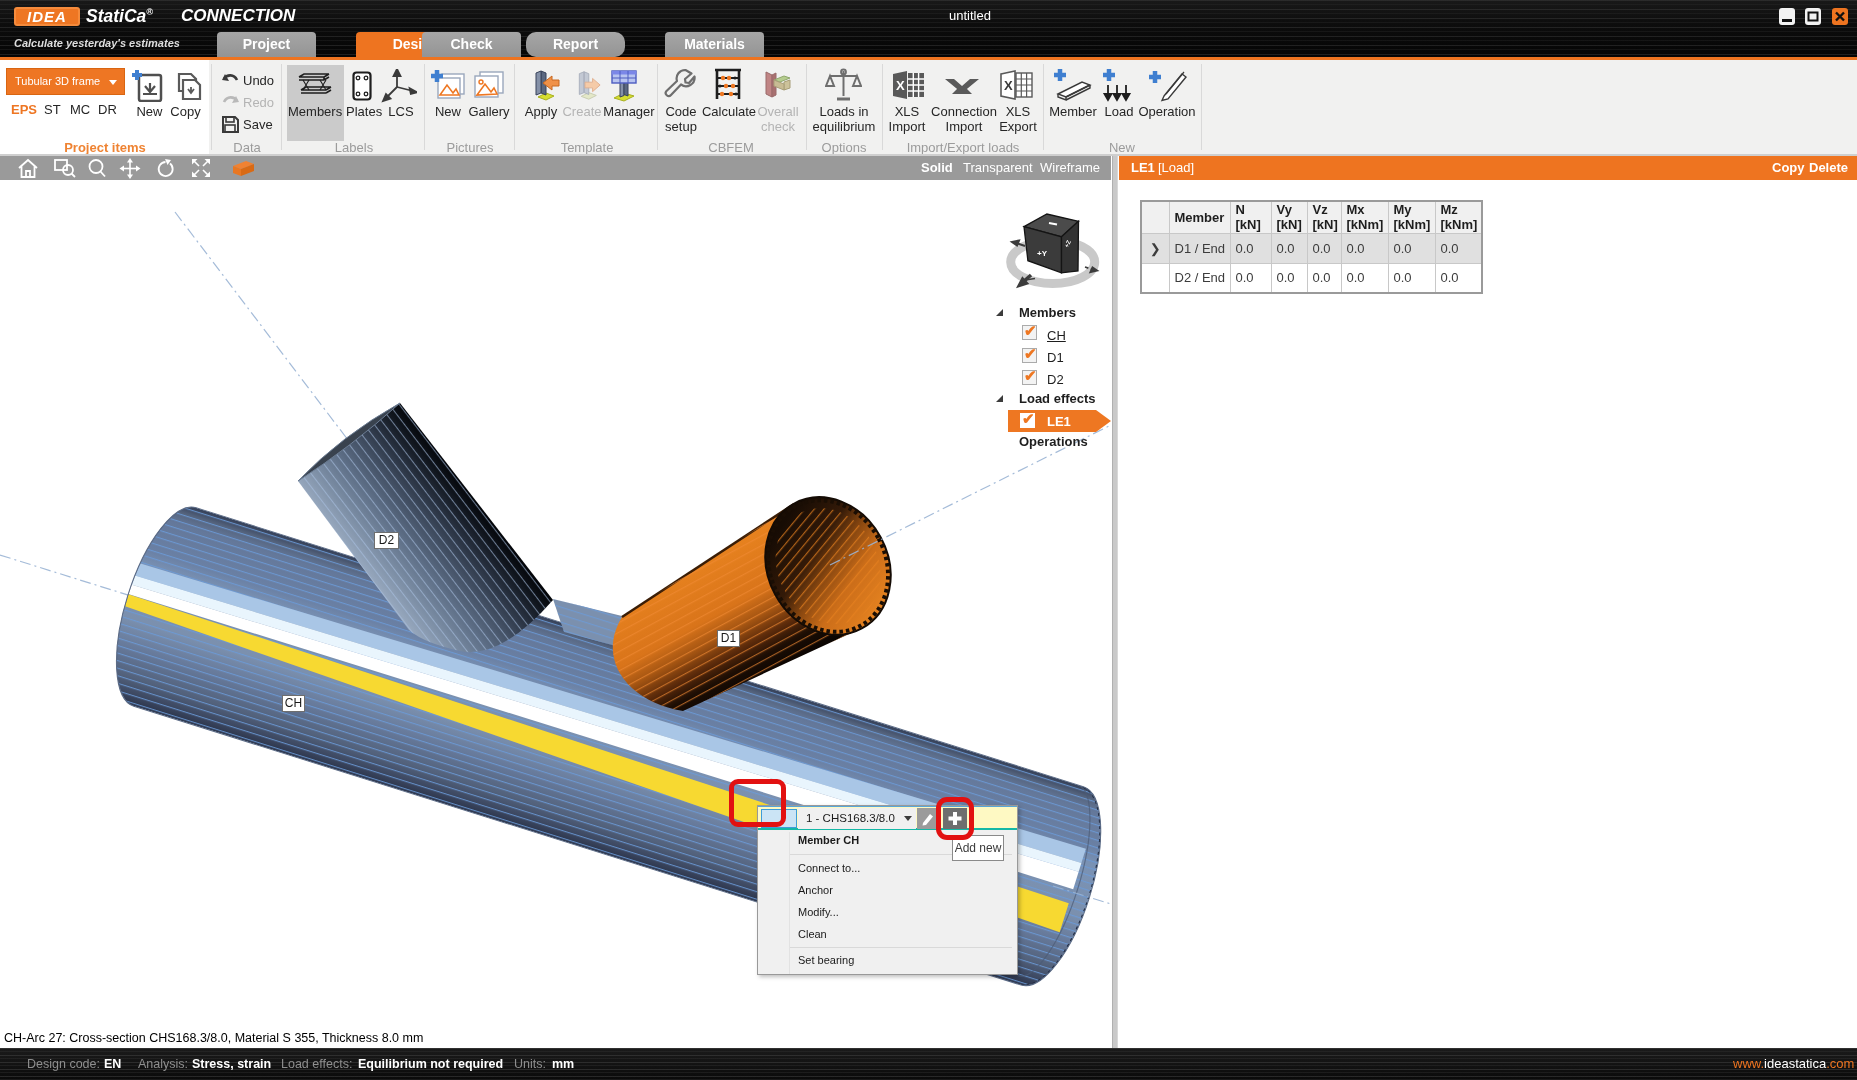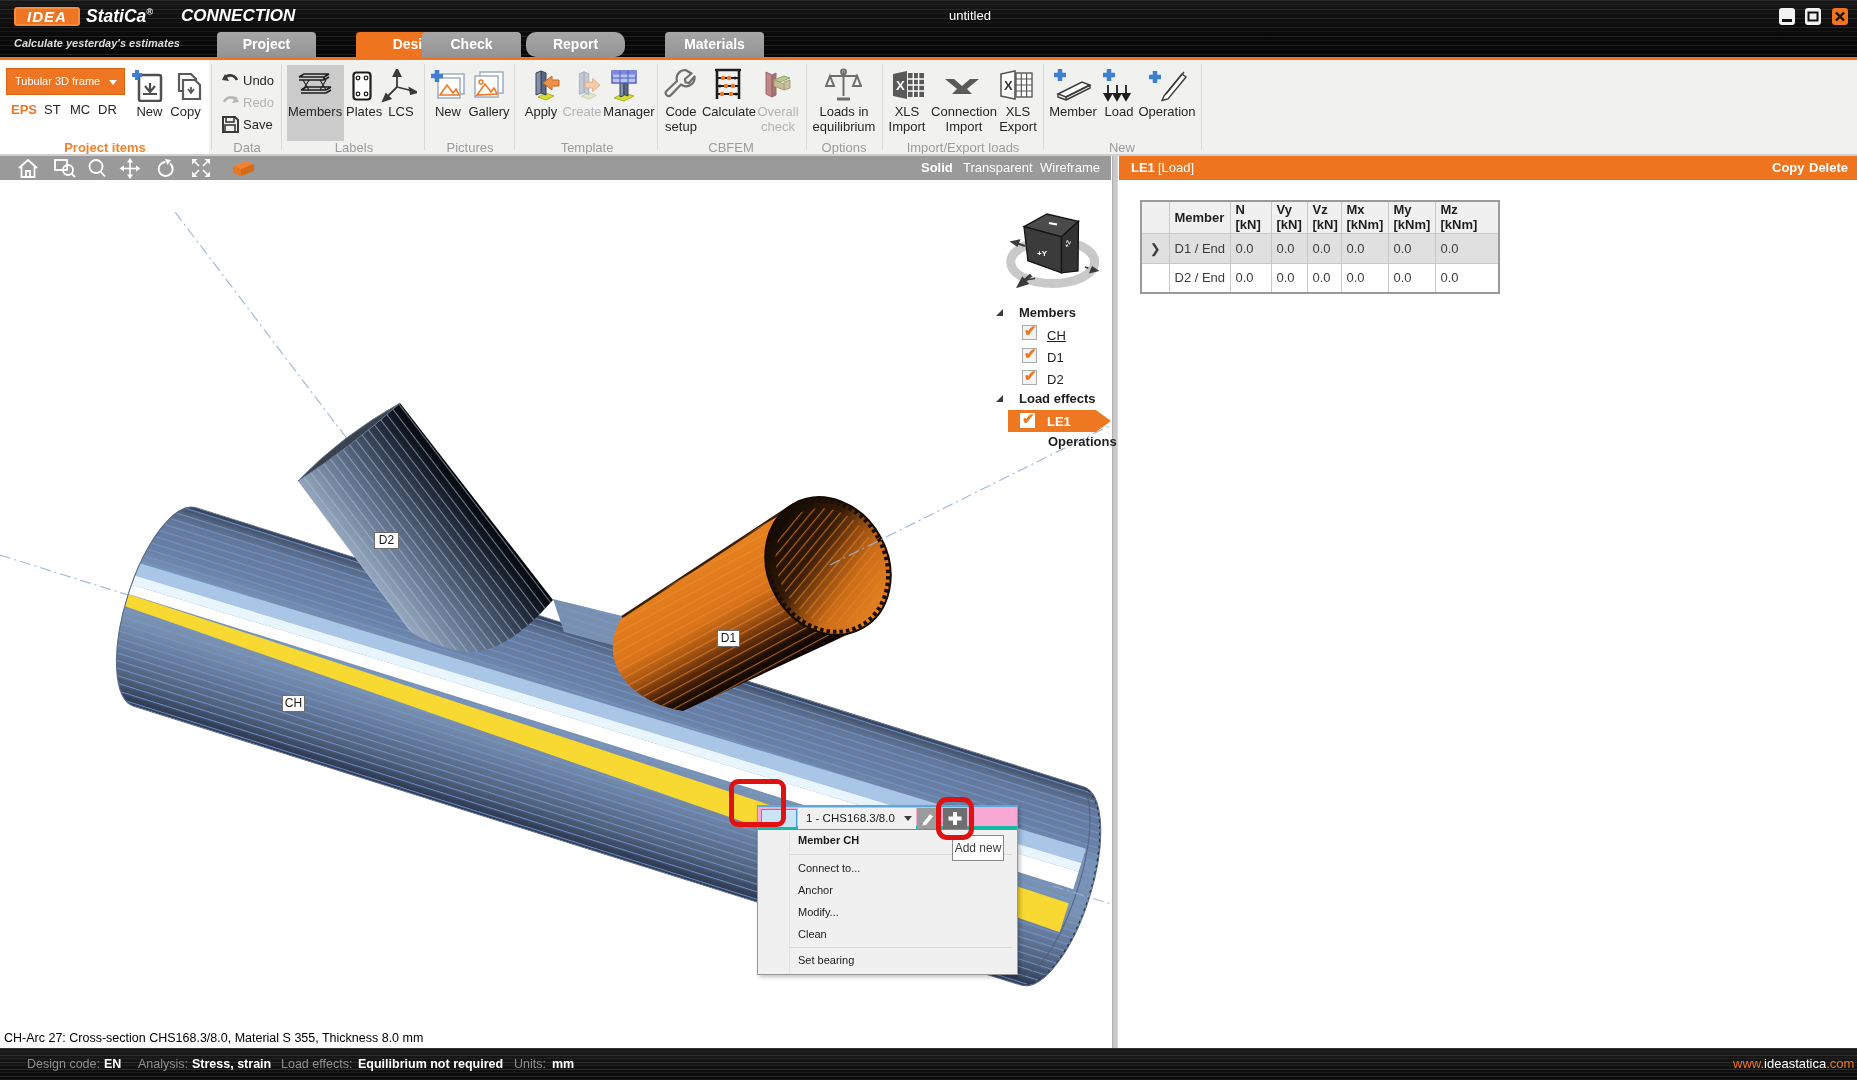--- a/index.html
+++ b/index.html
@@ -79,22 +79,22 @@
 
 
 .tnode { position:absolute; font-size:13px; font-weight:bold; color:#1e1e1e; }
 .texp { position:absolute; width:0; height:0; border-left:7px solid transparent; border-bottom:7px solid #3c3c3c; }
 .cbx { position:absolute; width:15px; height:15px; background:#f3f3f3; border:1px solid #ababab; }
 .chk { position:absolute; font-size:15px; font-weight:bold; color:#ee7722; }
 
 
 #cmenu { position:absolute; left:757px; top:805px; width:261px; height:170px;
   background:#f0f0f0; border:1px solid #999; box-shadow:2px 2px 4px rgba(0,0,0,.25); }
-#cmenu-head { position:absolute; left:0; top:0; width:259px; height:24px; background:#f9a8d4;
-  border-top:1px solid #58a6d8; border-bottom:4px solid #14b8a6; }
+#cmenu-head { position:absolute; left:0; top:0; width:259px; height:24px; background:#fef9c3;
+  border-top:1px solid #58a6d8; border-bottom:2px solid #14b8a6; }
 #cmenu-cell { position:absolute; left:3px; top:2px; width:36px; height:19px; background:#cbe4f5; border:1px solid #3e9cd8; }
 #combo { position:absolute; left:40px; top:1px; width:118px; height:21px; background:#f0f0f0; font-size:11.5px;
   color:#1a1a1a; line-height:21px; text-align:left; padding-left:8px; }
 #combo .arr { position:absolute; right:4px; top:8px; width:0; height:0;
   border-left:4.5px solid transparent; border-right:4.5px solid transparent; border-top:5px solid #3c3c3c; }
 #pencilbtn { position:absolute; left:159px; top:1px; width:22px; height:21px; background:#9b9b9b; }
 #plusbtn { position:absolute; left:185px; top:1px; width:24px; height:21px; background:#6e6e6e; }
 .mi { position:absolute; left:40px; font-size:11px; color:#1a1a1a; }
 .msep { position:absolute; left:32px; width:222px; height:1px; background:#d9d9d9; }
 #mgutter { position:absolute; left:31px; top:26px; width:1px; height:142px; background:#e2e2e2; }
@@ -435,21 +435,21 @@
     <table class="grid">
       <tbody>
           <tr>
         <th style="width:28px;"></th>
         <th style="width:61px;">Member</th>
         <th style="width:41px;">N<br>[kN]</th>
         <th style="width:36px;">Vy<br>[kN]</th>
         <th style="width:34px;">Vz<br>[kN]</th>
         <th style="width:47px;">Mx<br>[kNm]</th>
         <th style="width:47px;">My<br>[kNm]</th>
-        <th style="width:64px;">Mz<br>[kNm]</th>
+        <th style="width:47px;">Mz<br>[kNm]</th>
       </tr>
       <tr class="sel">
         <td style="text-align:center; padding:0;">❯</td>
         <td>D1 / End</td>
             <td>0.0</td>
             <td>0.0</td>
             <td>0.0</td>
             <td>0.0</td>
             <td>0.0</td>
             <td>0.0</td>
@@ -612,21 +612,21 @@
       <div class="chk" style="left:1024px; top:367px;">✔</div>
     <div class="tnode" style="left:1047px; top:372px; font-weight:normal;">D2</div>
     <div class="texp" style="left:996px; top:395px;"></div>
     <div class="tnode" style="left:1019px; top:391px;">Load effects</div>
     <svg class="abs" style="left:1008px; top:410px;" width="104" height="22">
         <polygon points="0,0 88,0 103,11 88,22 0,22" fill="#ee7722"></polygon>
       </svg>
     <div class="cbx" style="left:1020px; top:413px; background:#fff; border-color:#fff;"></div>
     <div class="chk" style="left:1022px; top:410px;">✔</div>
     <div class="tnode" style="left:1047px; top:414px; color:#fff;">LE1</div>
-    <div class="tnode" style="left:1019px; top:434px;margin-left:29px;">Operations</div>
+    <div class="tnode" style="left:1019px; top:434px;">Operations</div>
   </div>
 
   <div id="cmenu">
     <div id="cmenu-head">
       <div id="cmenu-cell"></div>
       <div id="combo">1 - CHS168.3/8.0<span class="arr"></span></div>
       <div id="pencilbtn"><svg width="22" height="21">
             <path d="M6 15 L13 6 L16 8.5 L9 17 L5.5 17.5 Z" fill="#fff"></path>
           </svg></div>
       <div id="plusbtn"><svg width="24" height="21">

